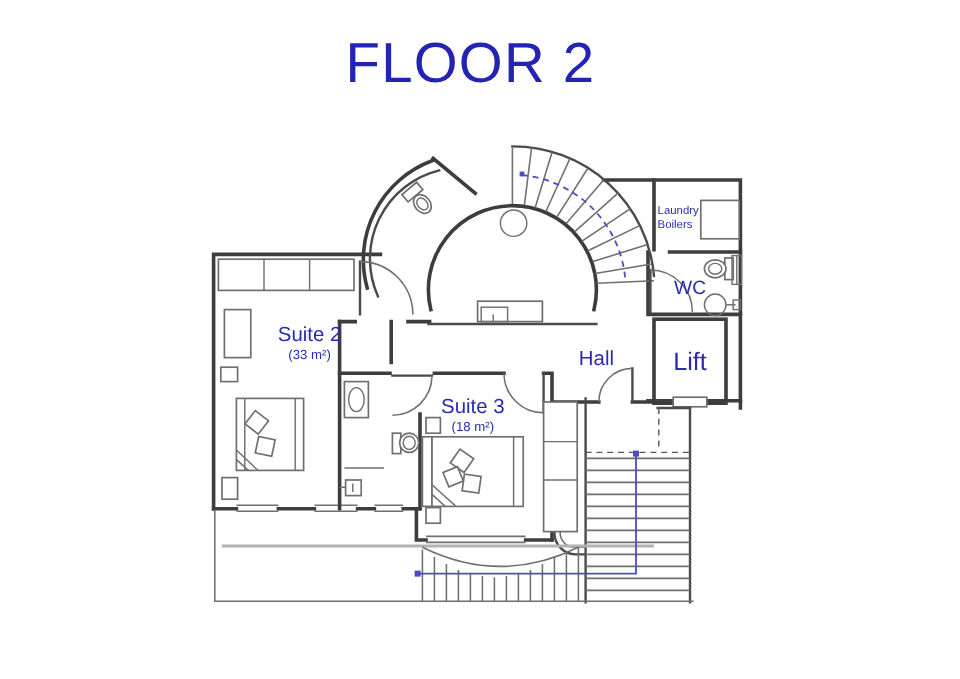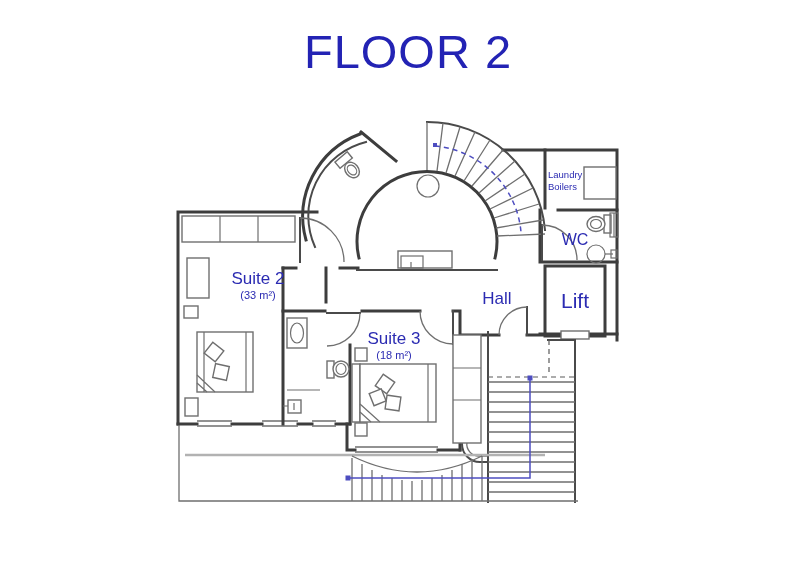--- a/index.html
+++ b/index.html
@@ -1,18 +1,18 @@
 <!DOCTYPE html>
 <html><head>
 <meta charset="utf-8">
 <style>
   html,body{margin:0;padding:0;background:#fff;}
   .screen{position:relative;width:800px;height:566px;background:#ffffff;overflow:hidden;
           font-family:"Liberation Sans",sans-serif;}
-  .title{position:absolute;top:27px;left:16px;width:784px;text-align:center;
+  .title{position:absolute;top:27px;left:0;width:784px;text-align:center;
          font-size:47px;line-height:1.05;color:#2323b4;letter-spacing:1px;font-weight:400;}
   svg{position:absolute;top:0;left:0;}
   svg text{font-family:"Liberation Sans",sans-serif;fill:#2b2bb2;}
   .room-label{font-size:17px;text-anchor:middle;}
   .area-label{font-size:11px;text-anchor:middle;}
   .lift-label{font-size:21px;text-anchor:middle;}
   .wc-label{font-size:16px;text-anchor:middle;}
   .small-label{font-size:9.5px;text-anchor:start;}
   .wall{stroke:#3d3d3d;stroke-width:3;fill:none;stroke-linecap:square;}
   .wall2{stroke:#4a4a4a;stroke-width:2;fill:none;stroke-linecap:square;}

